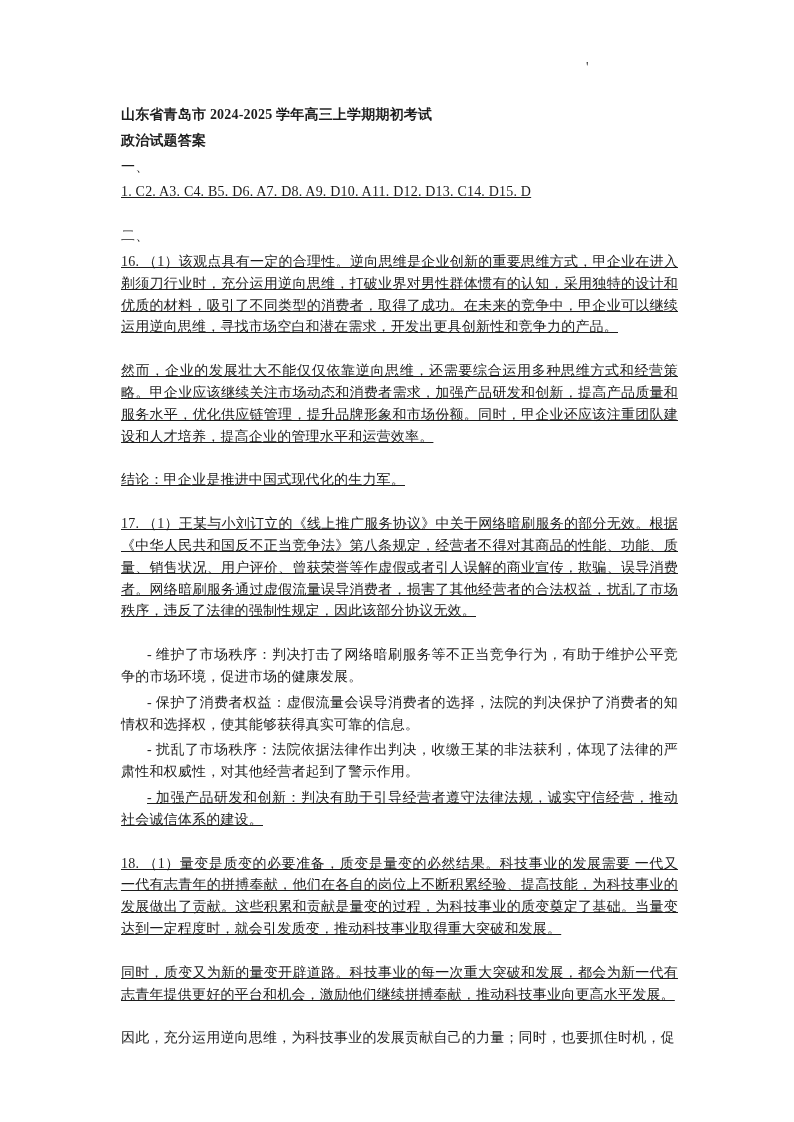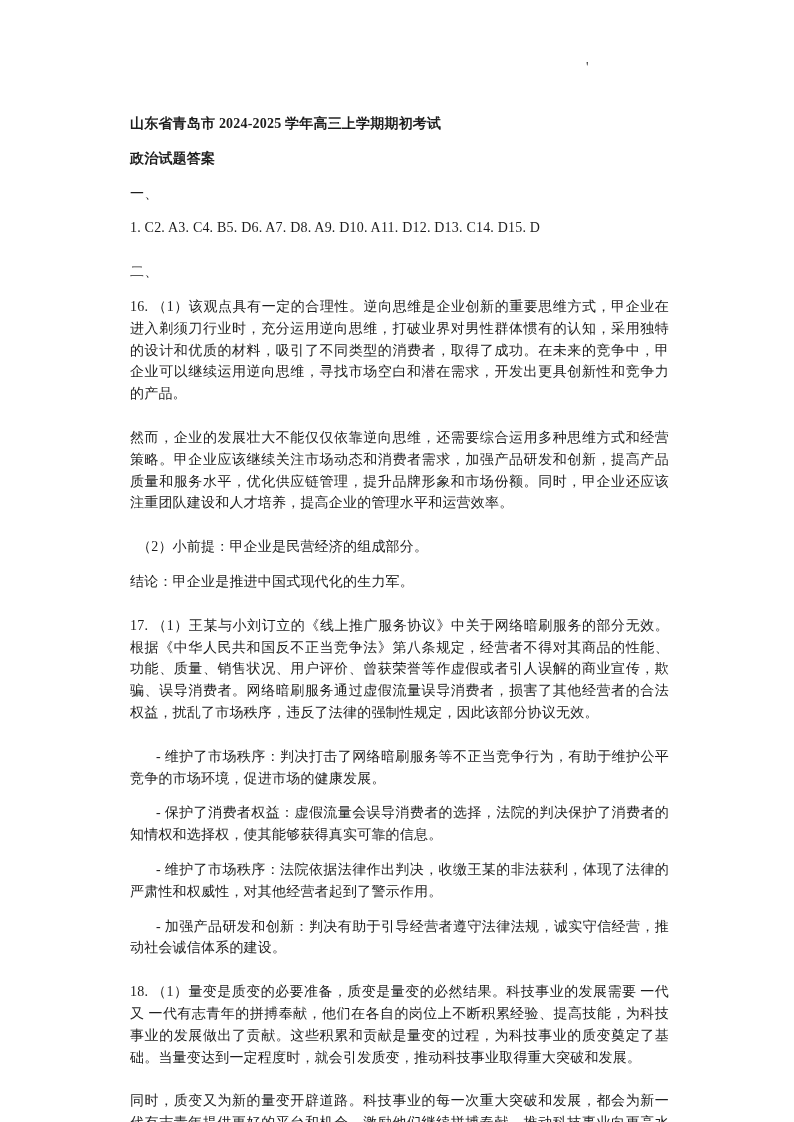--- a/index.html
+++ b/index.html
@@ -12,38 +12,38 @@
     font-family: "Liberation Serif", "DejaVu Serif", serif;
     color: #1d1d1d;
   }
   .content {
     position: absolute;
     left: 117px;
     top: 100px;
     width: 565px;
   }
   .content p {
-    margin: 13px;
+    margin: 4px;
     font-size: 14px;
     line-height: 21.8px;
     text-align: justify;
     letter-spacing: 0.2px;
   }
   .title-line {
     margin: 0;
     font-size: 17px;
     font-weight: bold;
     line-height: 23px;
     text-align: center;
   }
   .answers-line {
     font-family: "Liberation Serif", "DejaVu Serif", serif;
     letter-spacing: 0.6px;
   }
-  .gap { margin-bottom: 22px !important; }
+  .gap { margin-bottom: 22px !important; text-decoration: underline; }
   .indent-sm { text-indent: 7px; }
   .bullet { text-indent: 26px; }
   .stray-mark {
     position: absolute;
     left: 586px;
     top: 60px;
     font-size: 14px;
     color: #333;
   }
 </style>
@@ -59,27 +59,26 @@
     <p class="title-line">山东省青岛市 2024-2025 学年高三上学期期初考试</p>
     <p class="title-line">政治试题答案</p>
 
     <p>一、</p>
     <p class="answers-line gap">1. C2. A3. C4. B5. D6. A7. D8. A9. D10. A11. D12. D13. C14. D15. D</p>
 
     <p>二、</p>
 
     <p class="gap">16. （1）该观点具有一定的合理性。逆向思维是企业创新的重要思维方式，甲企业在进入剃须刀行业时，充分运用逆向思维，打破业界对男性群体惯有的认知，采用独特的设计和优质的材料，吸引了不同类型的消费者，取得了成功。在未来的竞争中，甲企业可以继续运用逆向思维，寻找市场空白和潜在需求，开发出更具创新性和竞争力的产品。</p>
     <p class="gap">然而，企业的发展壮大不能仅仅依靠逆向思维，还需要综合运用多种思维方式和经营策略。甲企业应该继续关注市场动态和消费者需求，加强产品研发和创新，提高产品质量和服务水平，优化供应链管理，提升品牌形象和市场份额。同时，甲企业还应该注重团队建设和人才培养，提高企业的管理水平和运营效率。</p>
-    <p class="indent-sm">（2）小前提：甲企业是民营经济的组成部分。</p>
     <p class="gap">结论：甲企业是推进中国式现代化的生力军。</p>
 
     <p class="gap">17. （1）王某与小刘订立的《线上推广服务协议》中关于网络暗刷服务的部分无效。根据《中华人民共和国反不正当竞争法》第八条规定，经营者不得对其商品的性能、功能、质量、销售状况、用户评价、曾获荣誉等作虚假或者引人误解的商业宣传，欺骗、误导消费者。网络暗刷服务通过虚假流量误导消费者，损害了其他经营者的合法权益，扰乱了市场秩序，违反了法律的强制性规定，因此该部分协议无效。</p>
     <p class="bullet">- 维护了市场秩序：判决打击了网络暗刷服务等不正当竞争行为，有助于维护公平竞争的市场环境，促进市场的健康发展。</p>
     <p class="bullet">- 保护了消费者权益：虚假流量会误导消费者的选择，法院的判决保护了消费者的知情权和选择权，使其能够获得真实可靠的信息。</p>
-    <p class="bullet">- 维护了市场秩序：法院依据法律作出判决，收缴王某的非法获利，体现了法律的严肃性和权威性，对其他经营者起到了警示作用。</p>
+    <p class="bullet">- 扰乱了市场秩序：法院依据法律作出判决，收缴王某的非法获利，体现了法律的严肃性和权威性，对其他经营者起到了警示作用。</p>
     <p class="bullet gap">- 加强产品研发和创新：判决有助于引导经营者遵守法律法规，诚实守信经营，推动社会诚信体系的建设。</p>
 
     <p class="gap">18. （1）量变是质变的必要准备，质变是量变的必然结果。科技事业的发展需要 一代又 一代有志青年的拼搏奉献，他们在各自的岗位上不断积累经验、提高技能，为科技事业的发展做出了贡献。这些积累和贡献是量变的过程，为科技事业的质变奠定了基础。当量变达到一定程度时，就会引发质变，推动科技事业取得重大突破和发展。</p>
     <p class="gap">同时，质变又为新的量变开辟道路。科技事业的每一次重大突破和发展，都会为新一代有志青年提供更好的平台和机会，激励他们继续拼搏奉献，推动科技事业向更高水平发展。</p>
     <p>因此，充分运用逆向思维，为科技事业的发展贡献自己的力量；同时，也要抓住时机，促</p>
 
   </div>
 </div>
 
 </body></html>

